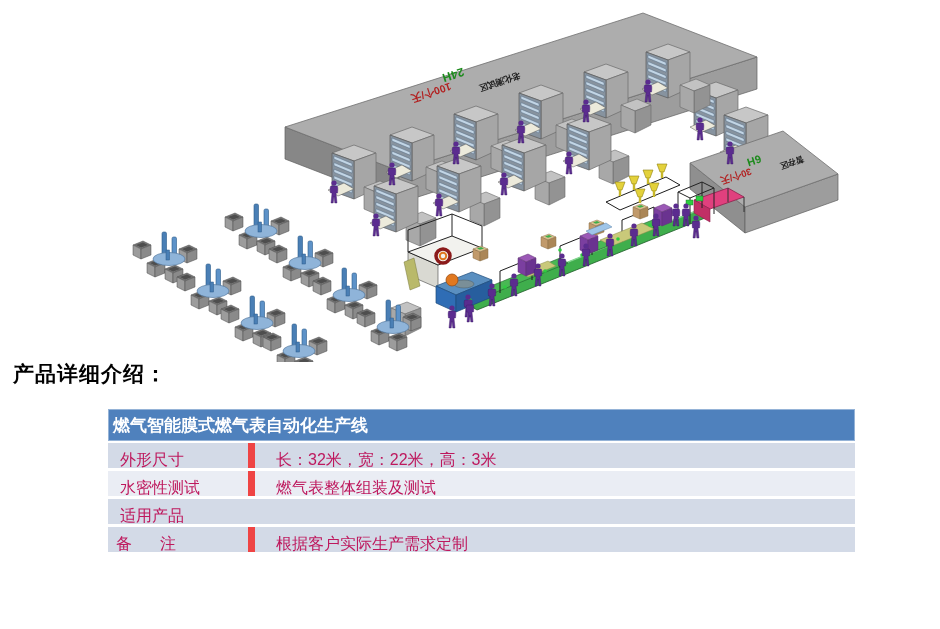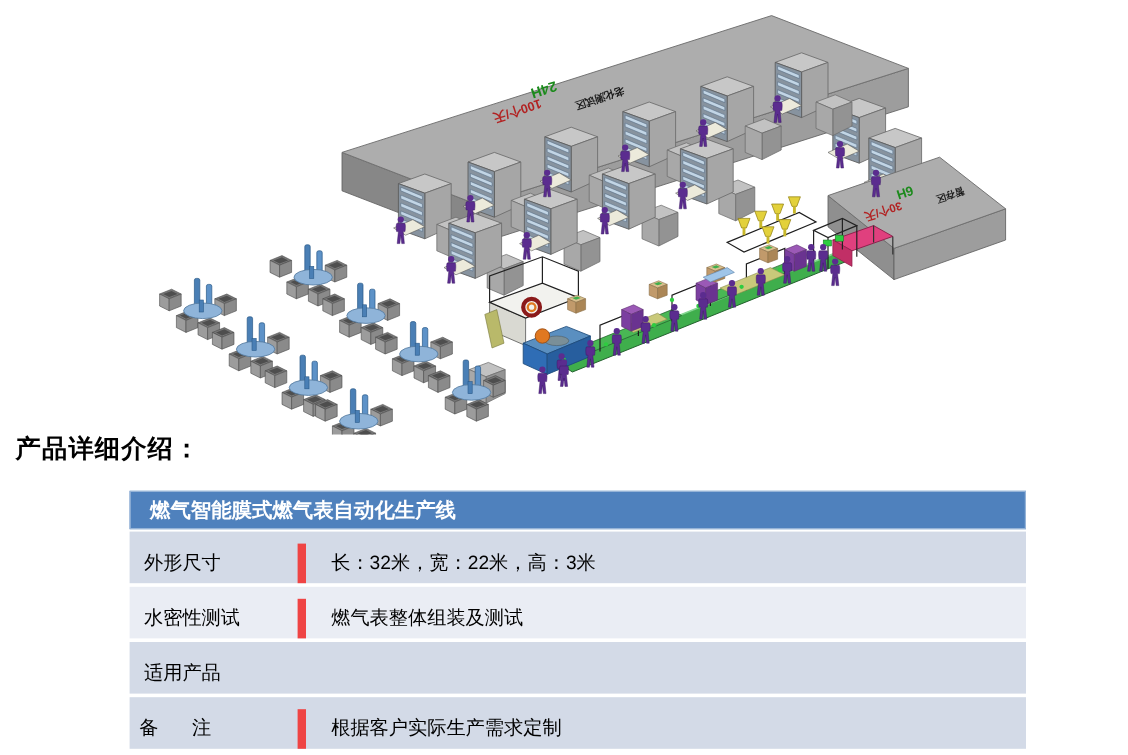--- a/index.html
+++ b/index.html
@@ -7,24 +7,24 @@
        font-family:"Liberation Sans","DejaVu Sans",sans-serif;}
 
   .scene{position:absolute;left:0;top:0;width:940px;height:362px;}
 
   .intro{position:absolute;left:13px;top:360px;width:400px;
          font-family:"Liberation Serif","DejaVu Serif",serif;
          font-size:21px;color:#000;letter-spacing:1px;font-weight:bold;}
 
   .spec-table{position:absolute;left:108px;top:409px;width:747px;}
   .thead{background:#4f81bd;color:#ffffff;font-weight:bold;font-size:17px;
-         height:32px;line-height:32px;padding-left:16px;box-sizing:border-box;
+         height:32px;line-height:32px;padding-left:4px;box-sizing:border-box;
          border:1px solid #95b3d7;margin-bottom:2px;}
-  .trow{display:flex;height:43px;line-height:33px;margin-bottom:3px;
-        font-size:16px;color:#000000;align-items:flex-end;}
+  .trow{display:flex;height:25px;line-height:33px;margin-bottom:3px;
+        font-size:16px;color:#be185d;}
   .trow.band-a{background:#d3dae7;}
   .trow.band-b{background:#eaedf4;}
   .tlabel{width:140px;padding-left:12px;box-sizing:border-box;flex:none;}
   .trow.last .tlabel{padding-left:8px;letter-spacing:6px;}
   .tvalue{flex:1;border-left:7px solid #ef4444;padding-left:21px;
           box-sizing:border-box;white-space:pre-wrap;}
 
   svg text{font-family:"Liberation Sans","DejaVu Sans",sans-serif;font-weight:bold;}
 </style>
 </head>

